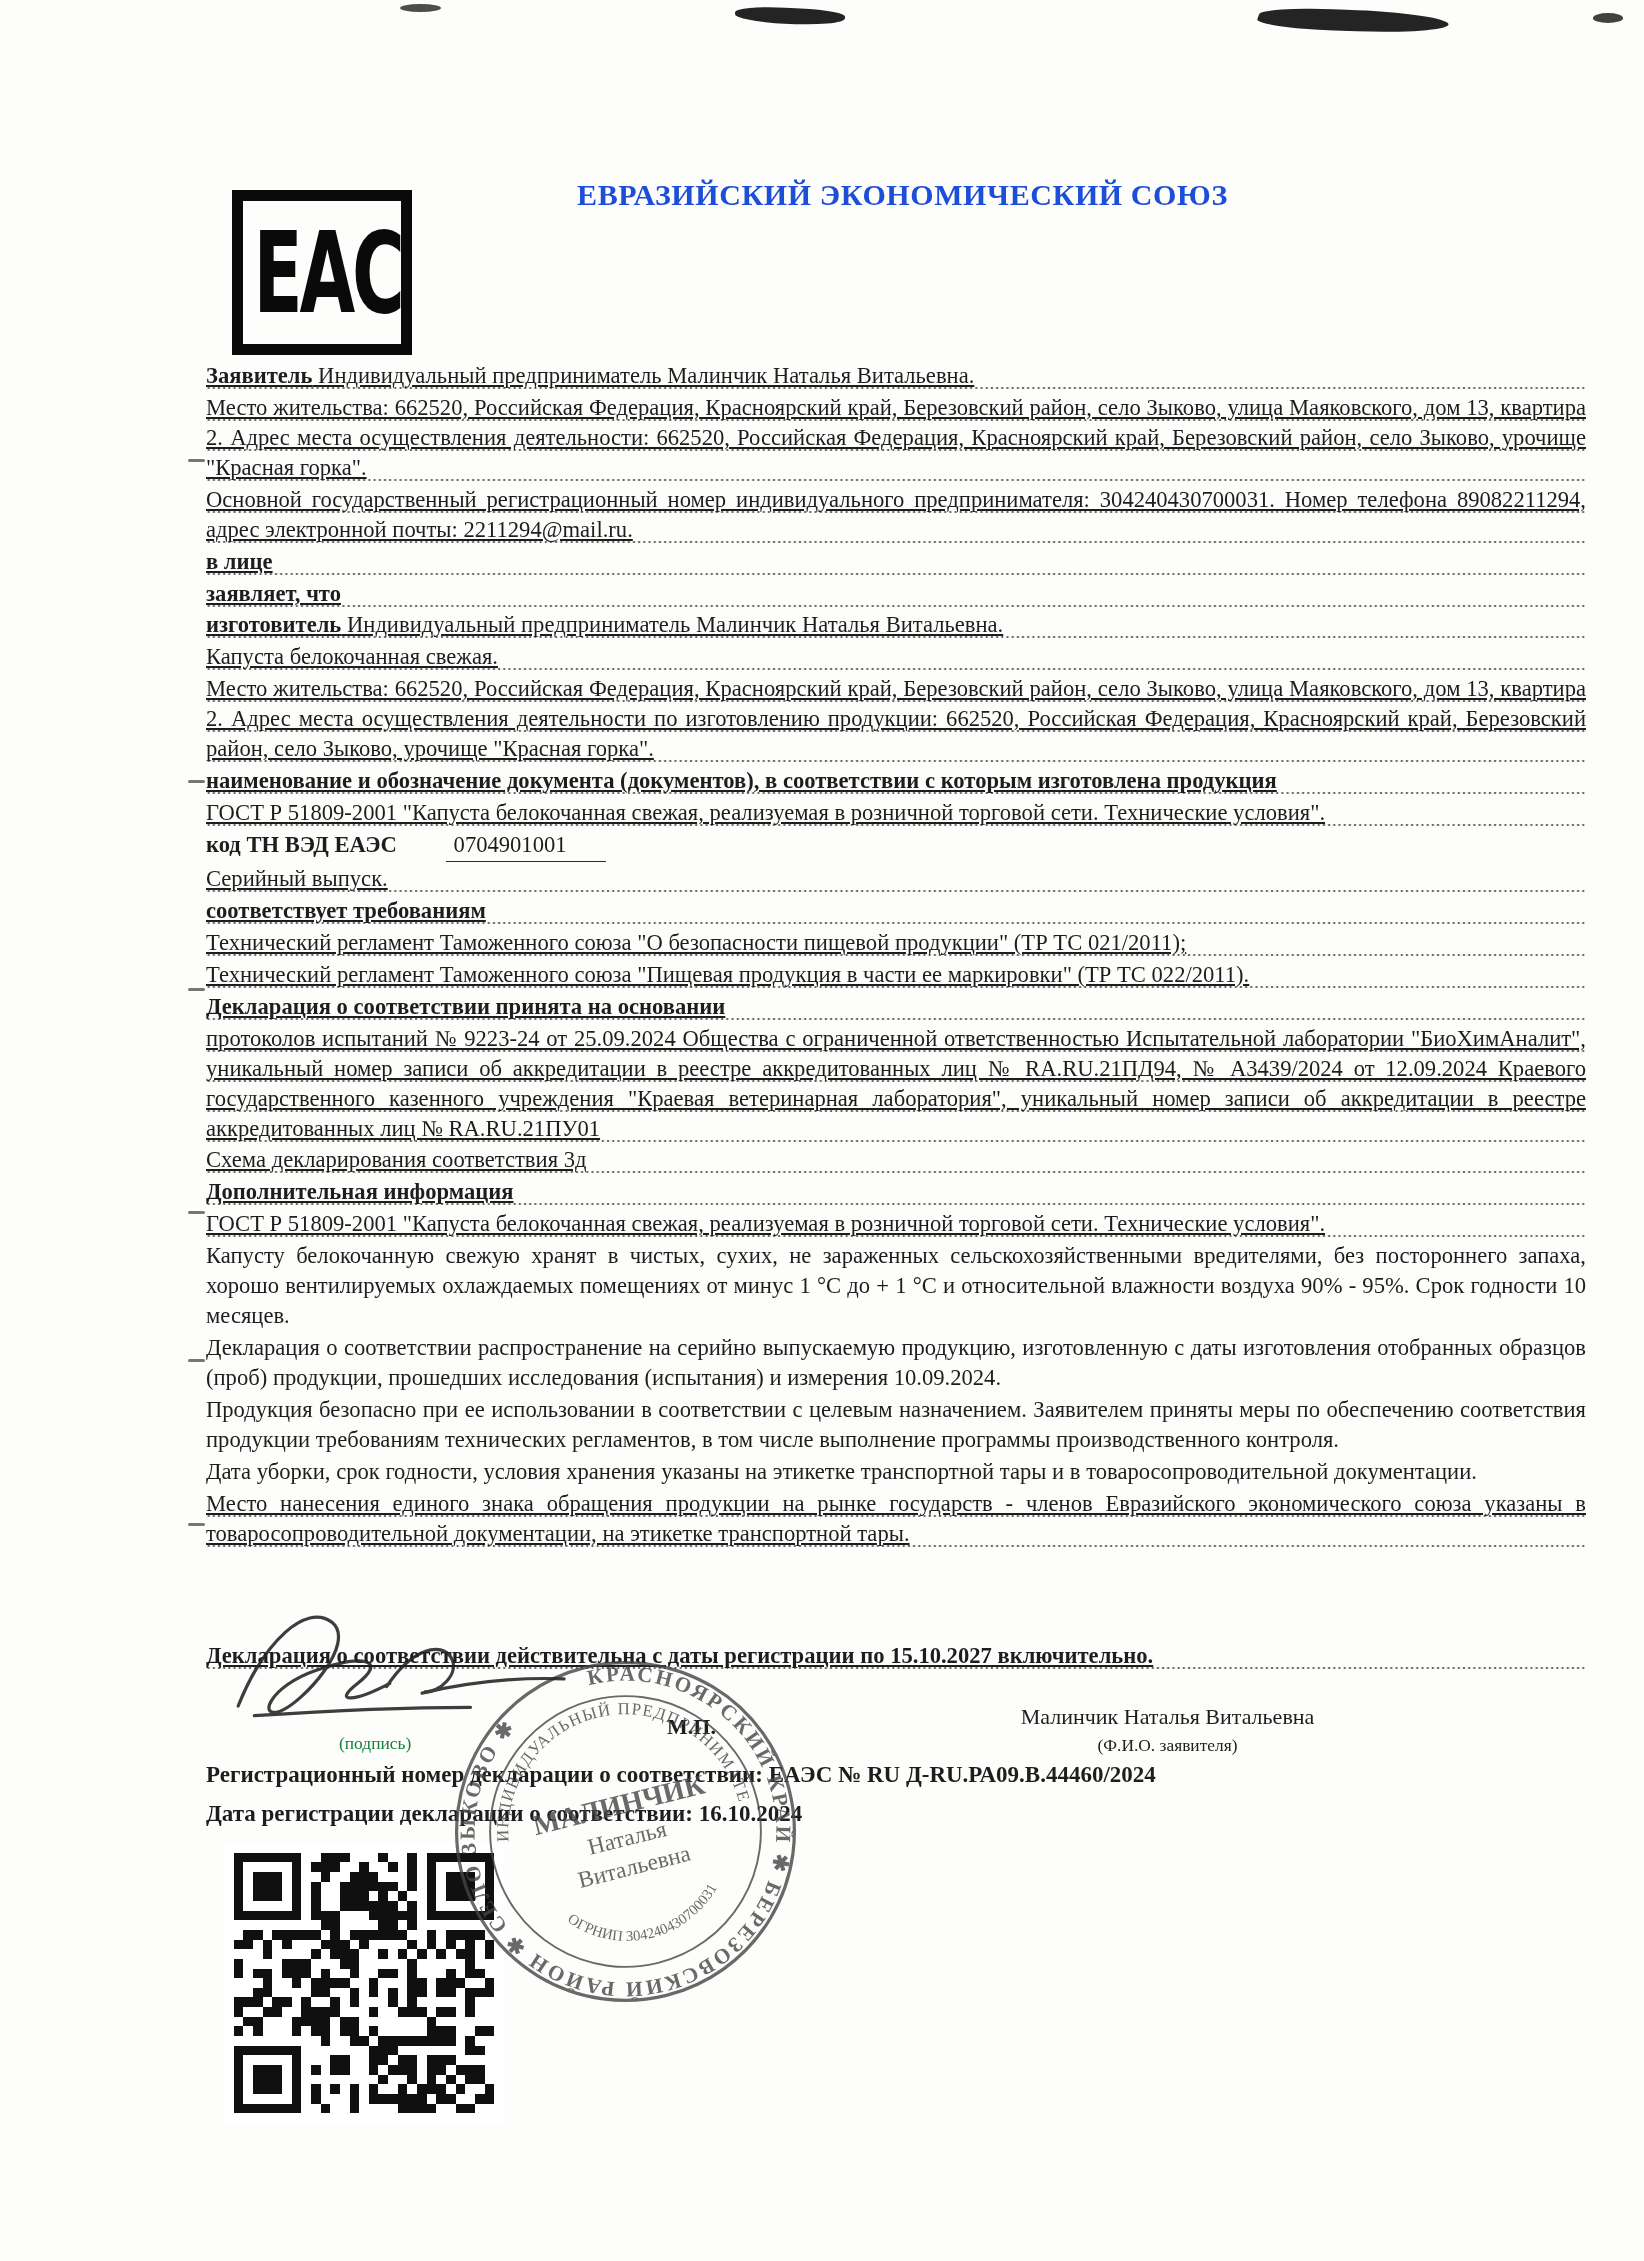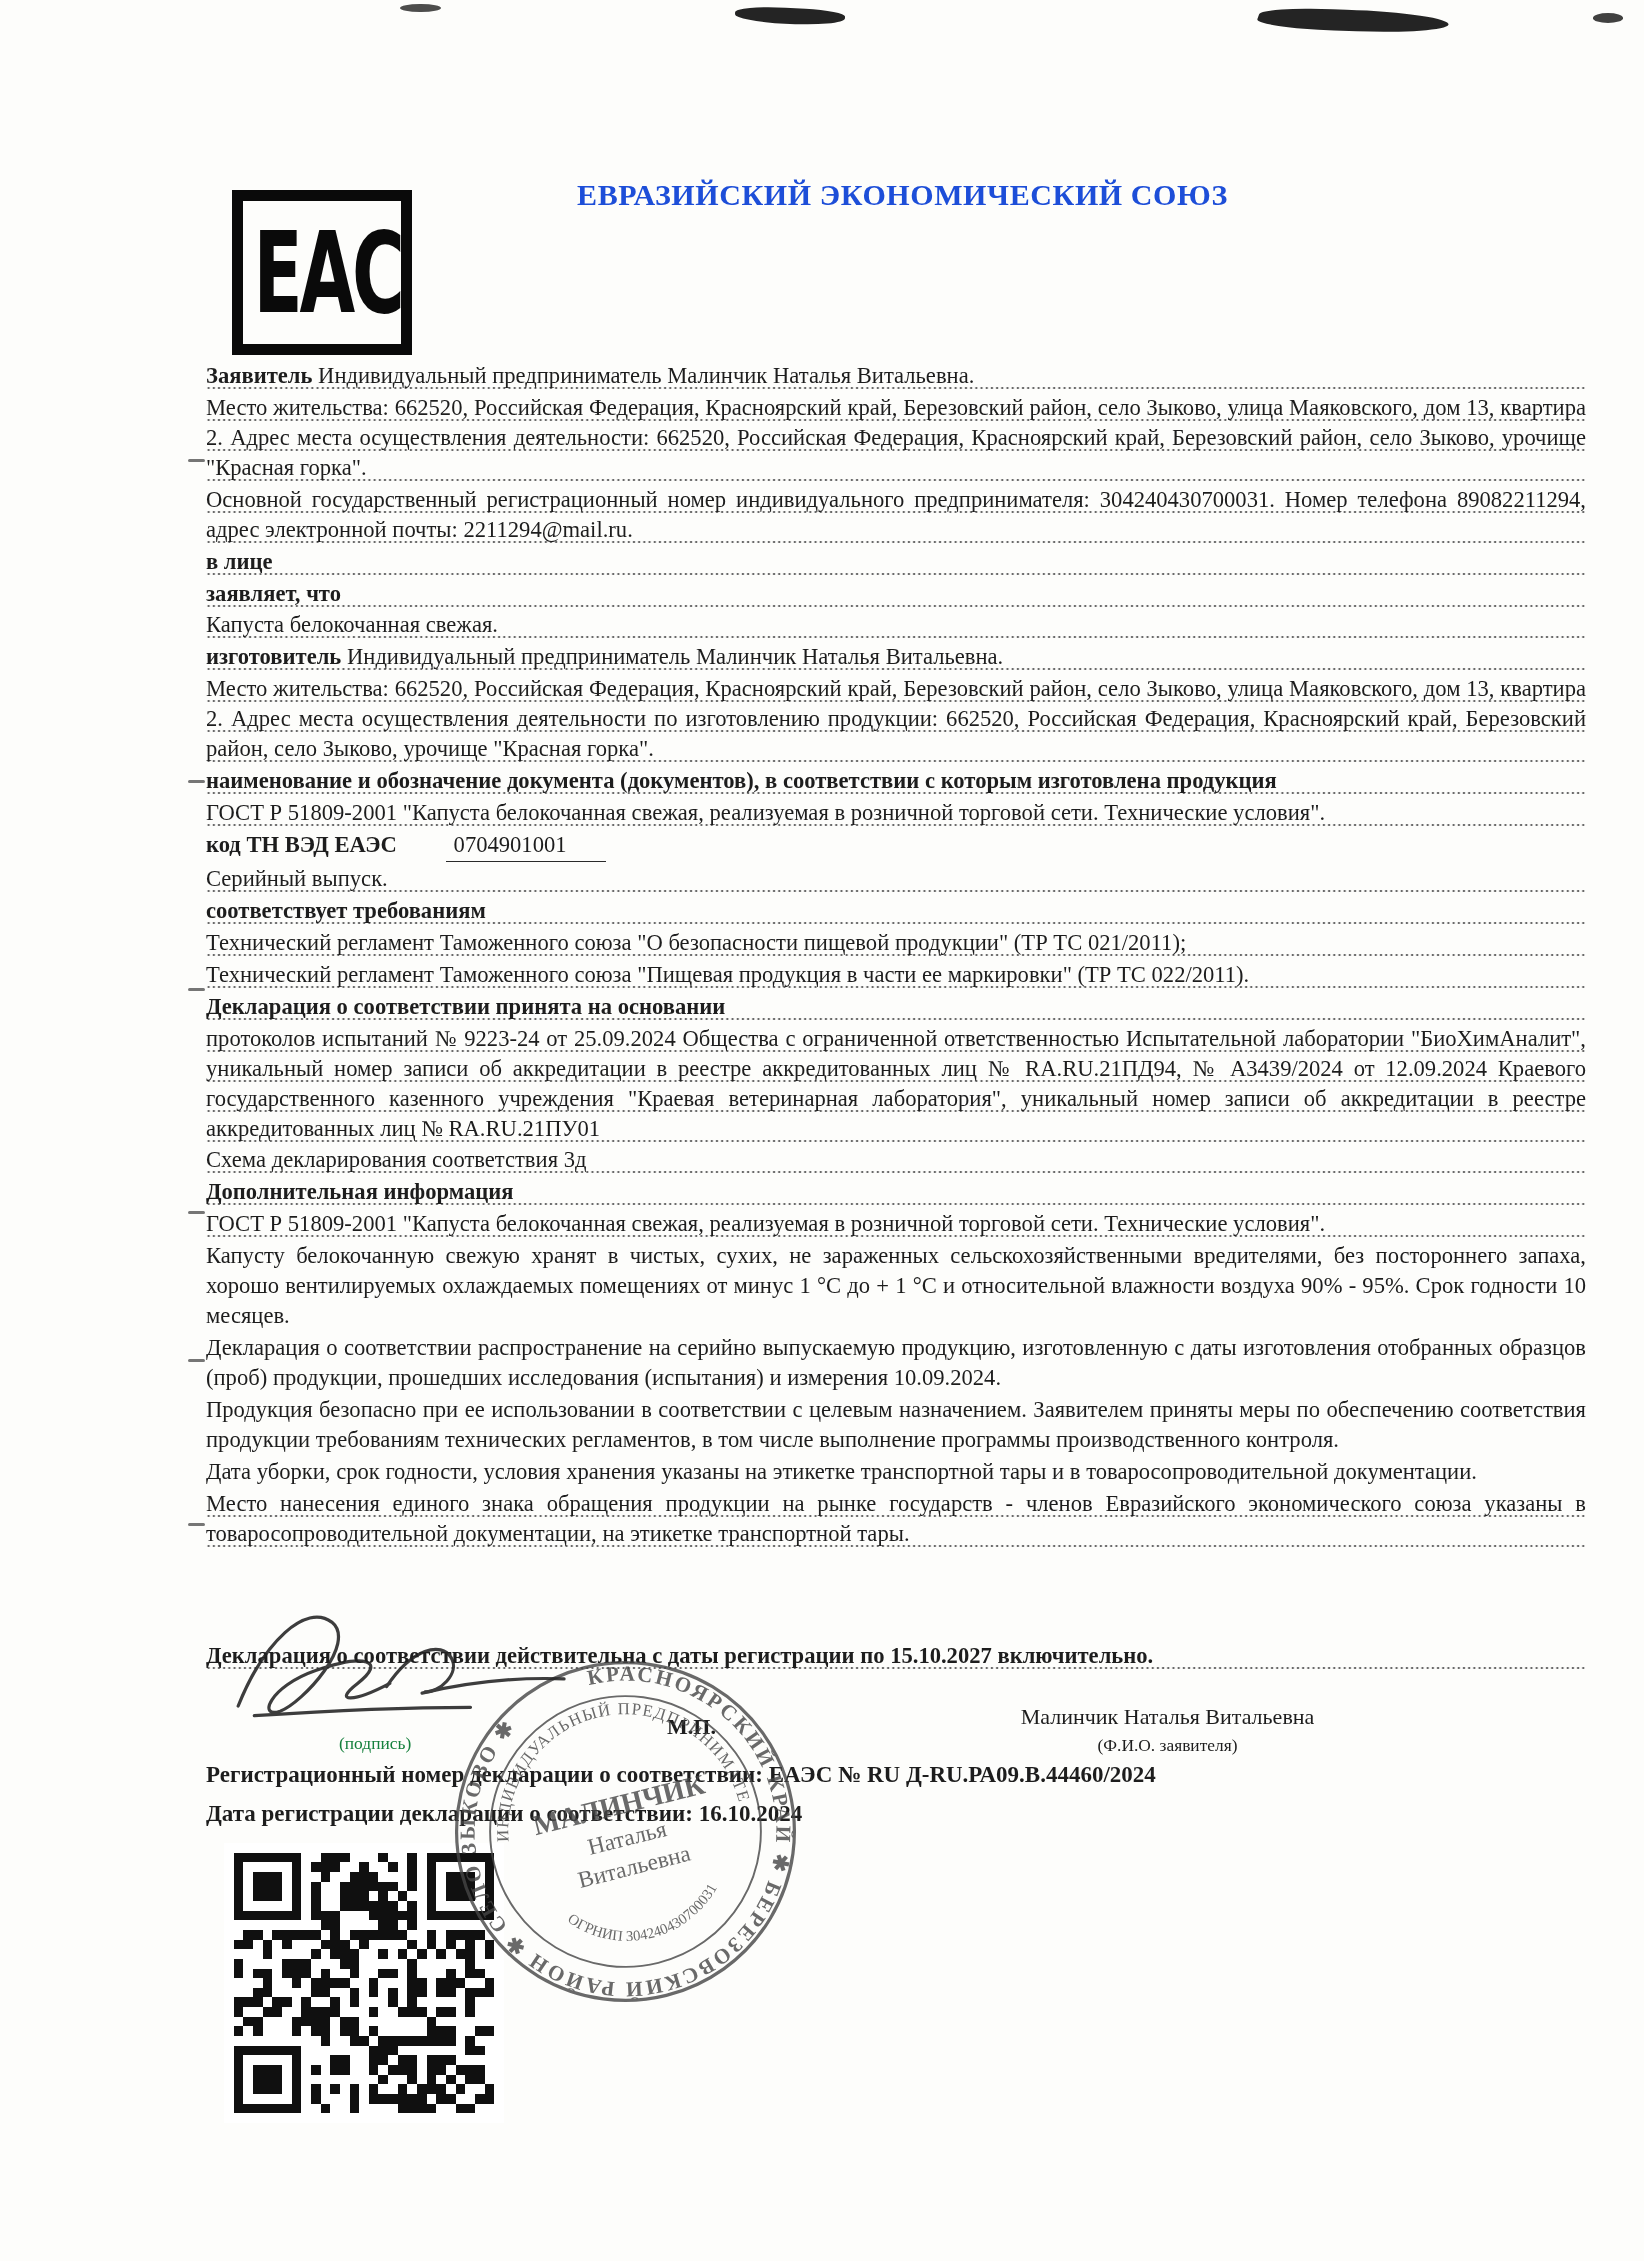--- a/index.html
+++ b/index.html
@@ -39,20 +39,21 @@
   .content {
     position:absolute; left:206px; top:361px; width:1380px;
     font-size:22.6px; line-height:30px; text-align:justify;
   }
   .content p { margin:0 0 1.9px 0; }
   .b { font-weight:bold; }
   .ruled {
     background-image: radial-gradient(circle at 2.6px 27px, #6a6a6a 1px, transparent 1.5px);
     background-size: 5.2px 30px;
     background-repeat: repeat;
+    text-decoration: underline;
   }
   .tnved-code {
     display:inline-block; border-bottom:1.9px solid #2a2a2a;
     padding:0 39px 1.3px 7.7px; margin-left:49px;
   }
 
   
   .validity {
     position:absolute; left:206px; top:1641px; width:1380px;
     font-weight:bold; font-size:22.6px; line-height:30px;
@@ -94,22 +95,22 @@
   <div class="title">
     <div>ЕВРАЗИЙСКИЙ ЭКОНОМИЧЕСКИЙ СОЮЗ</div>
   </div>
 
   <div class="content">
     <p class="ruled"><span class="b">Заявитель</span> <span>Индивидуальный предприниматель Малинчик Наталья Витальевна.</span></p>
     <p class="ruled">Место жительства: 662520, Российская Федерация, Красноярский край, Березовский район, село Зыково, улица Маяковского, дом 13, квартира 2. Адрес места осуществления деятельности: 662520, Российская Федерация, Красноярский край, Березовский район, село Зыково, урочище "Красная горка".</p>
     <p class="ruled">Основной государственный регистрационный номер индивидуального предпринимателя: 304240430700031. Номер телефона 89082211294, адрес электронной почты: 2211294@mail.ru.</p>
     <p class="ruled b">в лице</p>
     <p class="ruled b">заявляет, что</p>
+    <p class="ruled"><span class="b">изготовитель</span> <span>Индивидуальный предприниматель Малинчик Наталья Витальевна.</span></p>
     <p class="ruled">Капуста белокочанная свежая.</p>
-    <p class="ruled"><span class="b">изготовитель</span> <span>Индивидуальный предприниматель Малинчик Наталья Витальевна.</span></p>
     <p class="ruled">Место жительства: 662520, Российская Федерация, Красноярский край, Березовский район, село Зыково, улица Маяковского, дом 13, квартира 2. Адрес места осуществления деятельности по изготовлению продукции: 662520, Российская Федерация, Красноярский край, Березовский район, село Зыково, урочище "Красная горка".</p>
     <p class="ruled b">наименование и обозначение документа (документов), в соответствии с которым изготовлена продукция</p>
     <p class="ruled">ГОСТ Р 51809-2001 "Капуста белокочанная свежая, реализуемая в розничной торговой сети.  Технические условия".</p>
     <p><span class="b">код ТН ВЭД ЕАЭС</span><span class="tnved-code">0704901001</span></p>
     <p class="ruled">Серийный выпуск.</p>
     <p class="ruled b">соответствует требованиям</p>
     <p class="ruled">Технический регламент Таможенного союза "О безопасности пищевой продукции" (ТР ТС 021/2011);</p>
     <p class="ruled">Технический регламент Таможенного союза "Пищевая продукция в части ее маркировки" (ТР ТС 022/2011).</p>
     <p class="ruled b">Декларация о соответствии принята на основании</p>
     <p class="ruled">протоколов испытаний № 9223-24 от 25.09.2024 Общества с ограниченной ответственностью Испытательной лаборатории "БиоХимАналит", уникальный номер записи об аккредитации в реестре аккредитованных лиц № RA.RU.21ПД94, № А3439/2024 от 12.09.2024 Краевого государственного казенного учреждения "Краевая  ветеринарная лаборатория", уникальный номер записи об аккредитации в реестре аккредитованных лиц № RA.RU.21ПУ01</p>

